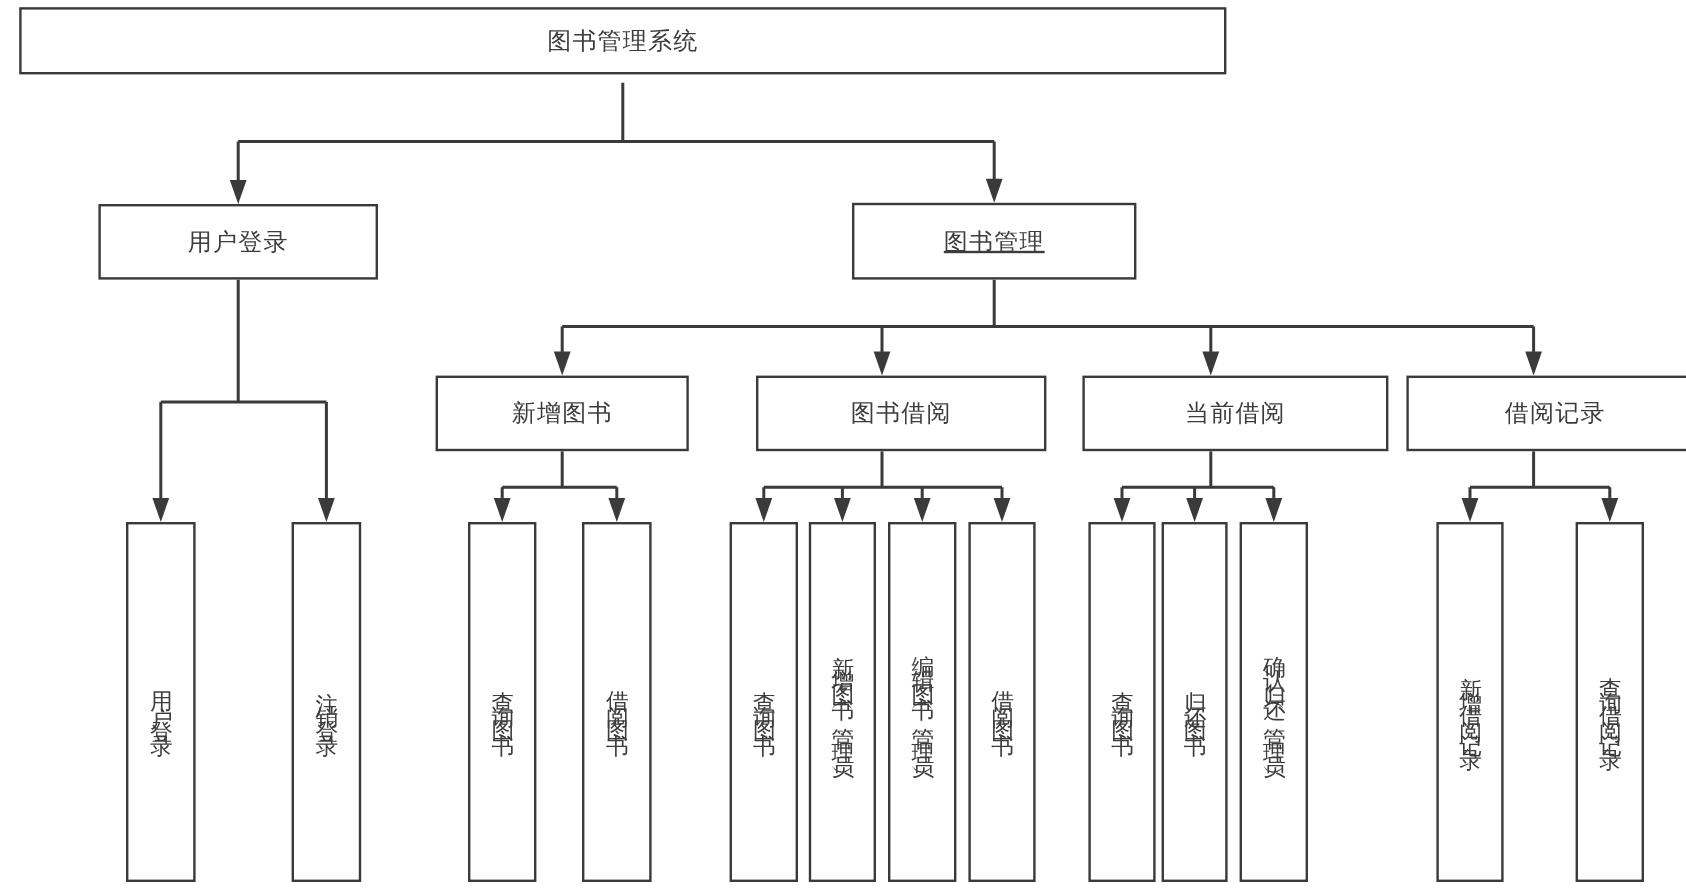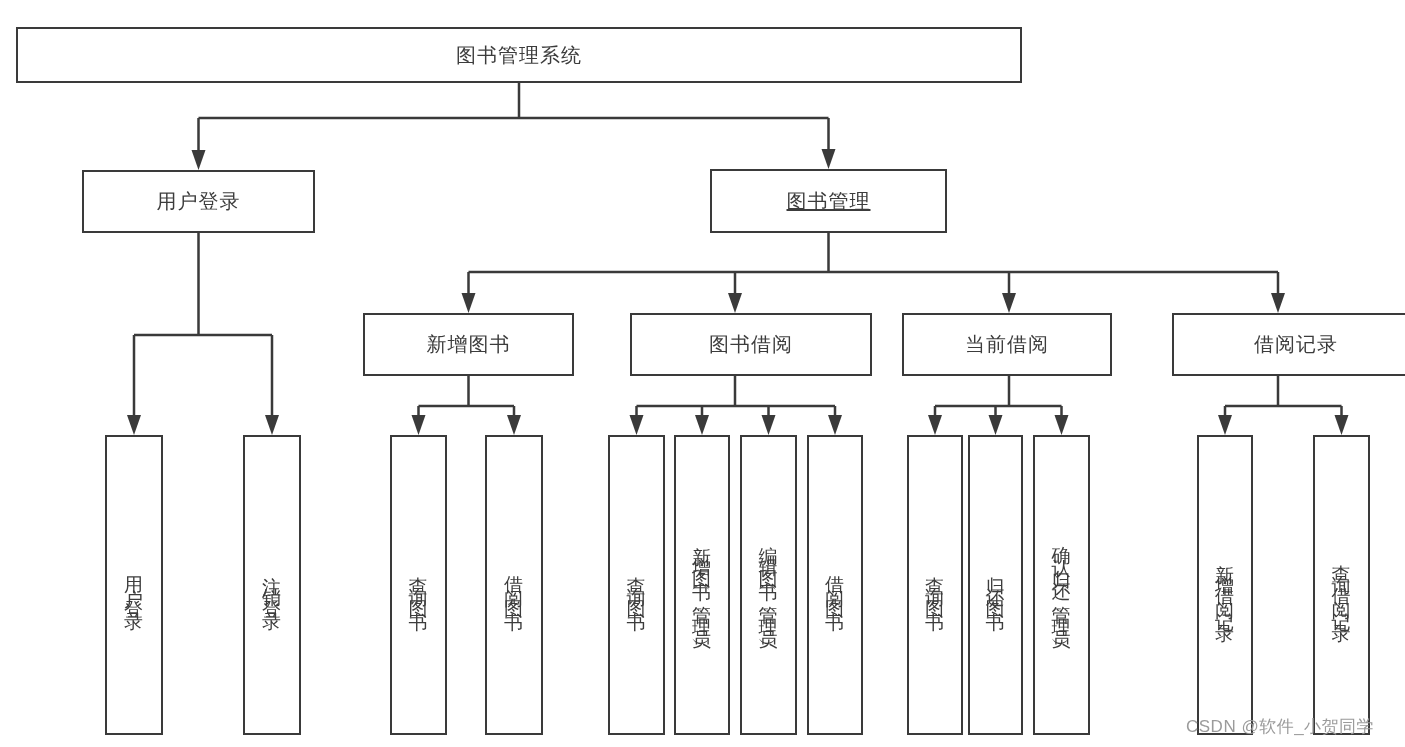--- a/index.html
+++ b/index.html
@@ -81,28 +81,28 @@
       <polygon points="761.5,415 775.5,415 768.5,435"></polygon>
       <polygon points="828,415 842,415 835,435"></polygon>
       <polygon points="928,415 942,415 935,435"></polygon>
       <polygon points="988.5,415 1002.5,415 995.5,435"></polygon>
       <polygon points="1054.5,415 1068.5,415 1061.5,435"></polygon>
       <polygon points="1218,415 1232,415 1225,435"></polygon>
       <polygon points="1334.5,415 1348.5,415 1341.5,435"></polygon>
     </g>
   </svg>
 
-  <div class="node" style="left:16px;top:27px;width:1006px;height:56px;">图书管理系统</div>
+  <div class="node" style="left:16px;top:6px;width:1006px;height:56px;">图书管理系统</div>
 
   <div class="node" style="left:82px;top:170px;width:233px;height:63px;">用户登录</div>
   <div class="node" style="left:710px;top:169px;width:237px;height:64px;text-decoration:underline;">图书管理</div>
 
   <div class="node" style="left:363px;top:313px;width:211px;height:63px;">新增图书</div>
   <div class="node" style="left:630px;top:313px;width:242px;height:63px;">图书借阅</div>
-  <div class="node" style="left:902px;top:313px;width:210px;height:63px;">当前借阅</div>
+  <div class="node" style="left:902px;top:313px;width:255px;height:63px;">当前借阅</div>
   <div class="node" style="left:1172px;top:313px;width:248px;height:63px;">借阅记录</div>
 
   <div class="node leaf" style="left:105px;top:435px;width:58px;height:300px;">
     <span class="vtext">用户登录</span>
   </div>
   <div class="node leaf" style="left:243px;top:435px;width:58px;height:300px;">
     <span class="vtext">注销登录</span>
   </div>
 
   <div class="node leaf" style="left:390px;top:435px;width:57px;height:300px;">
@@ -135,15 +135,14 @@
     <span class="vtext">确认归还（管理员）</span>
   </div>
 
   <div class="node leaf" style="left:1197px;top:435px;width:56px;height:300px;">
     <span class="vtext">新增借阅记录</span>
   </div>
   <div class="node leaf" style="left:1313px;top:435px;width:57px;height:300px;">
     <span class="vtext">查询借阅记录</span>
   </div>
 
-  <div class="watermark">CSDN @软件_小贺同学</div>
 
 </div>
 
 </body></html>

